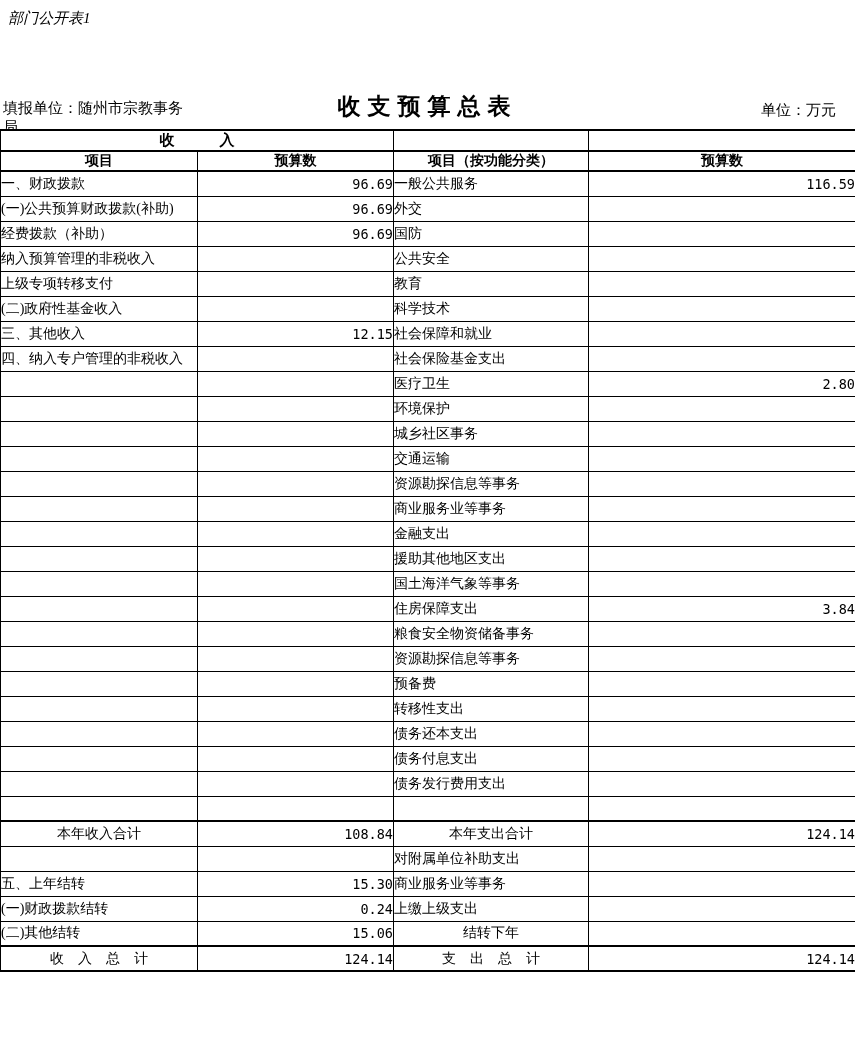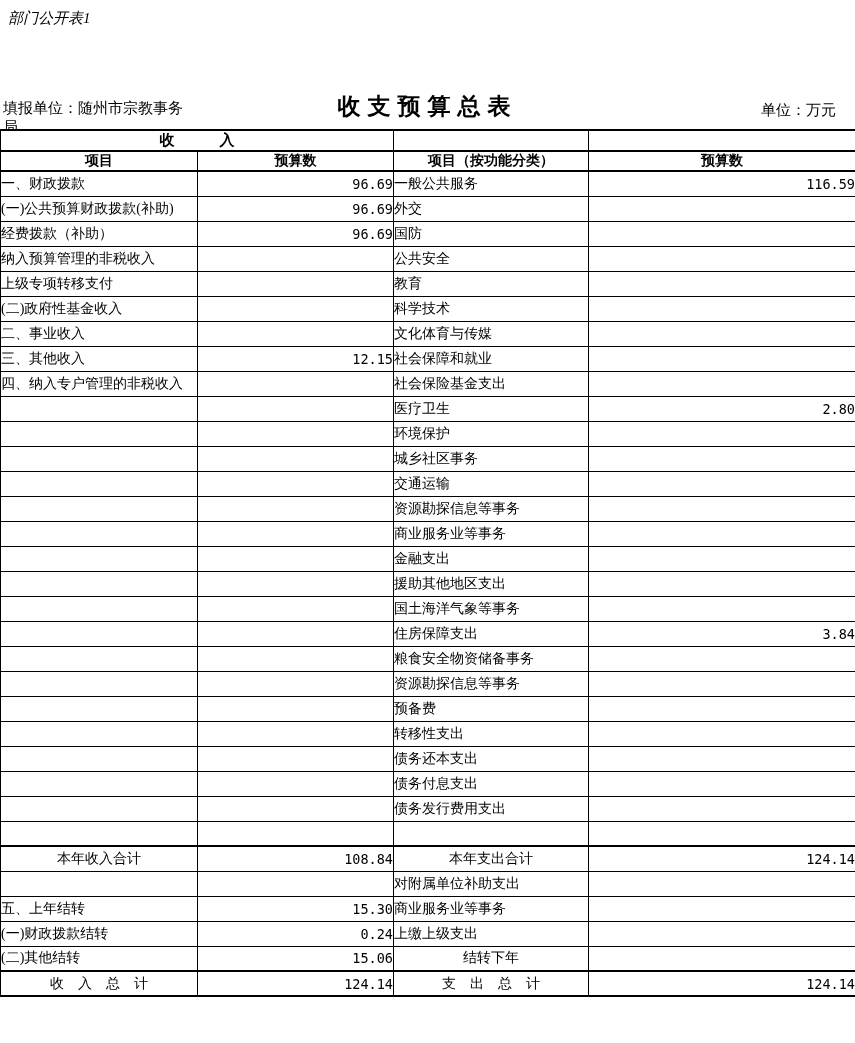--- a/index.html
+++ b/index.html
@@ -155,26 +155,20 @@
           <td class="ritem">教育</td>
           <td class="val"></td>
         </tr>
         <tr>
           <td class="item ind1">(二)政府性基金收入</td>
           <td class="val"></td>
           <td class="ritem">科学技术</td>
           <td class="val"></td>
         </tr>
         <tr>
-          <td class="item">二、事业收入</td>
-          <td class="val"></td>
-          <td class="ritem">文化体育与传媒</td>
-          <td class="val"></td>
-        </tr>
-        <tr>
           <td class="item">三、其他收入</td>
           <td class="val">12.15</td>
           <td class="ritem">社会保障和就业</td>
           <td class="val"></td>
         </tr>
         <tr>
           <td class="item">四、纳入专户管理的非税收入</td>
           <td class="val"></td>
           <td class="ritem">社会保险基金支出</td>
           <td class="val"></td>

